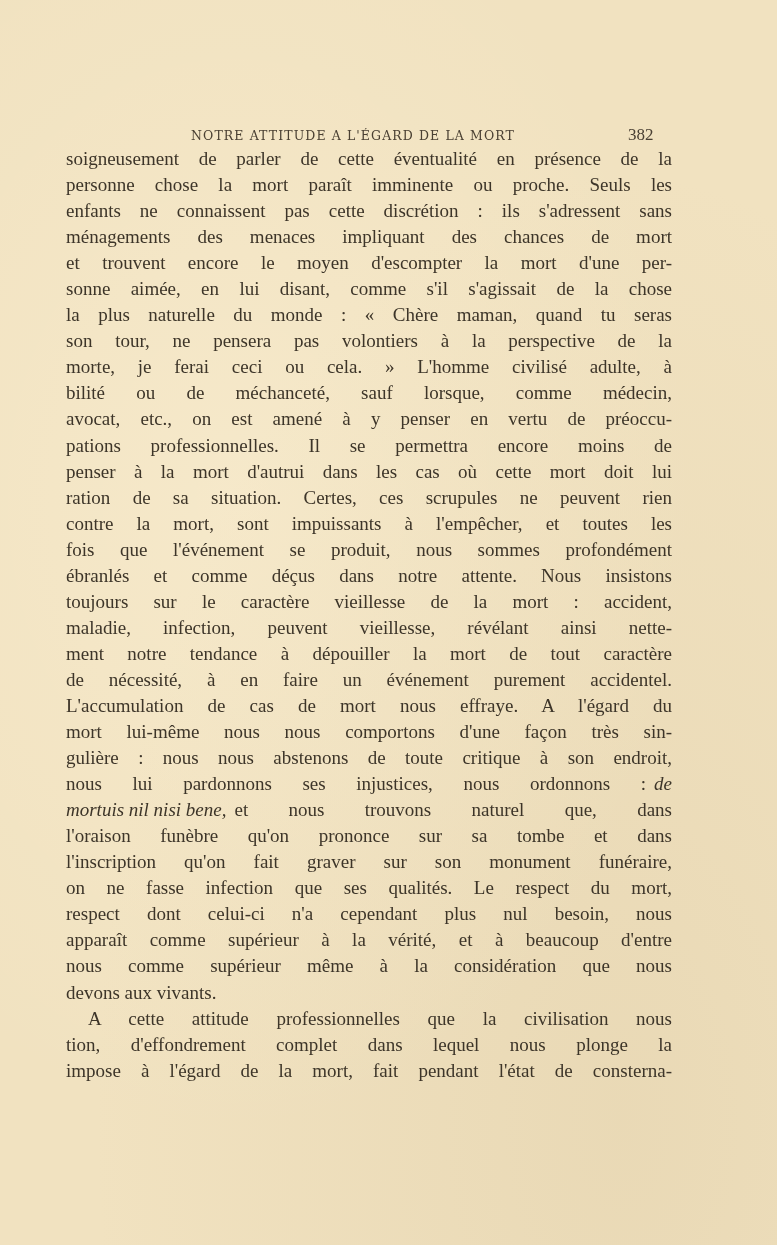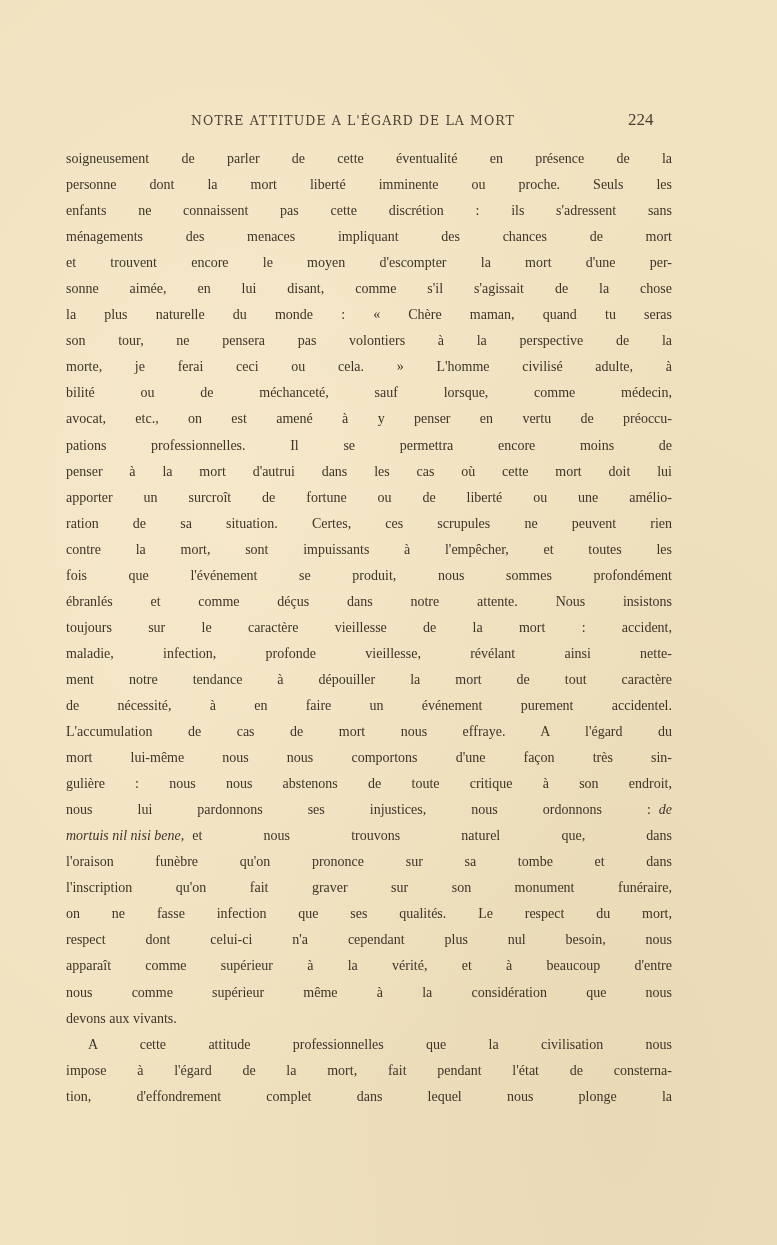--- a/index.html
+++ b/index.html
@@ -17,21 +17,21 @@
       position: absolute;
       left: 0; top: 0;
       width: 777px; height: 1245px;
       background:
         radial-gradient(ellipse at 30% 40%, rgba(255,245,220,0.35), rgba(0,0,0,0) 60%),
         radial-gradient(ellipse at 80% 90%, rgba(210,190,150,0.25), rgba(0,0,0,0) 60%),
         #f1e2c0;
     }
     .running-head {
       position: absolute;
-      top: 111px;
+      top: 126px;
       left: 0;
       width: 772px;
       height: 20px;
       font-family: "DejaVu Serif", serif;
       color: #4a4033;
     }
     .running-title {
       position: absolute;
       left: 191px;
       top: 2px;
@@ -45,21 +45,21 @@
       top: -1px;
       font-size: 17px;
       font-family: "Liberation Serif", serif;
     }
     .body-text {
       position: absolute;
       left: 66px;
       top: 146px;
       width: 606px;
       font-family: "Liberation Serif", serif;
-      font-size: 14px;
+      font-size: 19px;
       color: #3d3529;
     }
     .line {
       height: 26.05px;
       line-height: 26px;
       white-space: nowrap;
       text-align: justify;
       text-align-last: justify;
       overflow: visible;
     }
@@ -73,44 +73,43 @@
       font-style: italic;
     }
   </style>
 </head>
 <body>
 
 <div class="page">
 
   <div class="running-head">
     <span class="running-title">NOTRE ATTITUDE A L'ÉGARD DE LA MORT</span>
-    <span class="page-number">224</span>
+    <span class="page-number">382</span>
   </div>
 
   <div class="body-text">
     <div class="line">soigneusement de parler de cette éventualité en présence de la</div>
-    <div class="line">personne dont la mort liberté imminente ou proche. Seuls les</div>
+    <div class="line">personne chose la mort paraît imminente ou proche. Seuls les</div>
     <div class="line">enfants ne connaissent pas cette discrétion : ils s'adressent sans</div>
     <div class="line">ménagements des menaces impliquant des chances de mort</div>
     <div class="line">et trouvent encore le moyen d'escompter la mort d'une per-</div>
     <div class="line">sonne aimée, en lui disant, comme s'il s'agissait de la chose</div>
     <div class="line">la plus naturelle du monde : « Chère maman, quand tu seras</div>
     <div class="line">son tour, ne pensera pas volontiers à la perspective de la</div>
     <div class="line">morte, je ferai ceci ou cela. » L'homme civilisé adulte, à</div>
     <div class="line">bilité ou de méchanceté, sauf lorsque, comme médecin,</div>
     <div class="line">avocat, etc., on est amené à y penser en vertu de préoccu-</div>
     <div class="line">pations professionnelles. Il se permettra encore moins de</div>
     <div class="line">penser à la mort d'autrui dans les cas où cette mort doit lui</div>
-    <div class="line">apporter un surcroît de fortune ou de liberté ou une amélio-</div>
     <div class="line">ration de sa situation. Certes, ces scrupules ne peuvent rien</div>
     <div class="line">contre la mort, sont impuissants à l'empêcher, et toutes les</div>
     <div class="line">fois que l'événement se produit, nous sommes profondément</div>
     <div class="line">ébranlés et comme déçus dans notre attente. Nous insistons</div>
     <div class="line">toujours sur le caractère vieillesse de la mort : accident,</div>
-    <div class="line">maladie, infection, profonde vieillesse, révélant ainsi nette-</div>
+    <div class="line">maladie, infection, peuvent vieillesse, révélant ainsi nette-</div>
     <div class="line">ment notre tendance à dépouiller la mort de tout caractère</div>
     <div class="line">de nécessité, à en faire un événement purement accidentel.</div>
     <div class="line">L'accumulation de cas de mort nous effraye. A l'égard du</div>
     <div class="line">mort lui-même nous nous comportons d'une façon très sin-</div>
     <div class="line">gulière : nous nous abstenons de toute critique à son endroit,</div>
     <div class="line" style="text-align-last: justify; display:flex; justify-content:flex-start;">
       <span style="flex:1; text-align:justify; text-align-last:justify;">nous lui pardonnons ses injustices, nous ordonnons :</span>
       <i style="margin-left:8px;">de</i>
     </div>
     <div class="line" style="display:flex;">
@@ -118,17 +117,17 @@
       <span style="flex:1; text-align:justify; text-align-last:justify;">et nous trouvons naturel que, dans</span>
     </div>
     <div class="line">l'oraison funèbre qu'on prononce sur sa tombe et dans</div>
     <div class="line">l'inscription qu'on fait graver sur son monument funéraire,</div>
     <div class="line">on ne fasse infection que ses qualités. Le respect du mort,</div>
     <div class="line">respect dont celui-ci n'a cependant plus nul besoin, nous</div>
     <div class="line">apparaît comme supérieur à la vérité, et à beaucoup d'entre</div>
     <div class="line">nous comme supérieur même à la considération que nous</div>
     <div class="line last">devons aux vivants.</div>
     <div class="line indent">A cette attitude professionnelles que la civilisation nous</div>
+    <div class="line">tion, d'effondrement complet dans lequel nous plonge la</div>
     <div class="line">impose à l'égard de la mort, fait pendant l'état de consterna-</div>
-    <div class="line">tion, d'effondrement complet dans lequel nous plonge la</div>
   </div>
 
 </div>
 
 </body></html>

